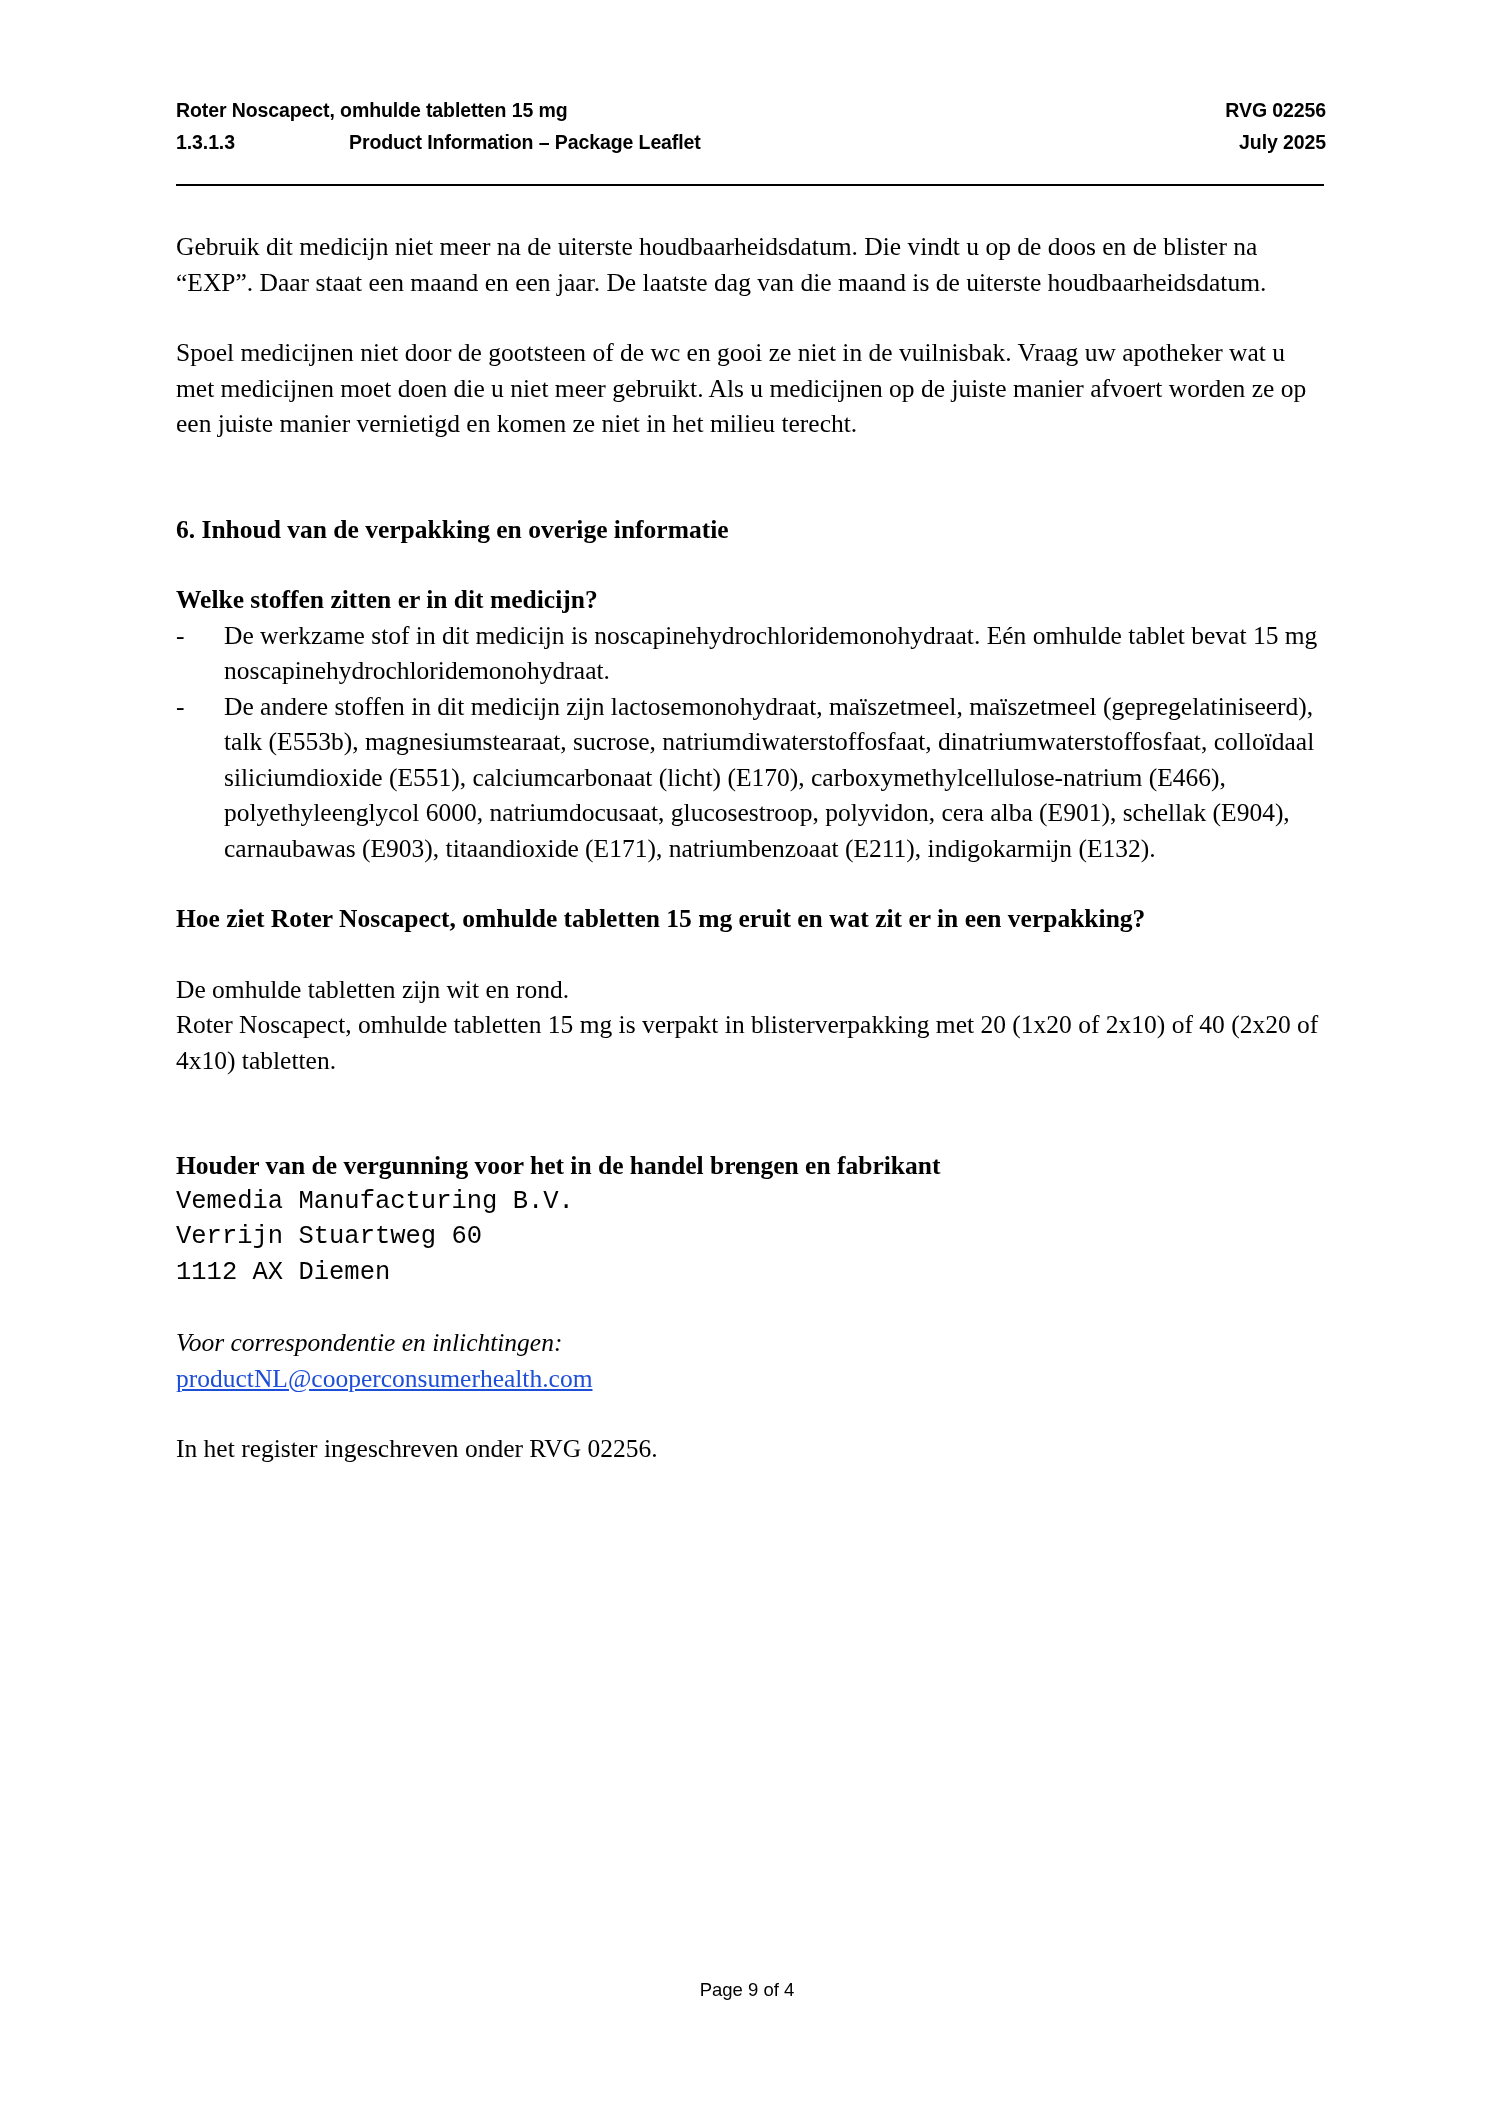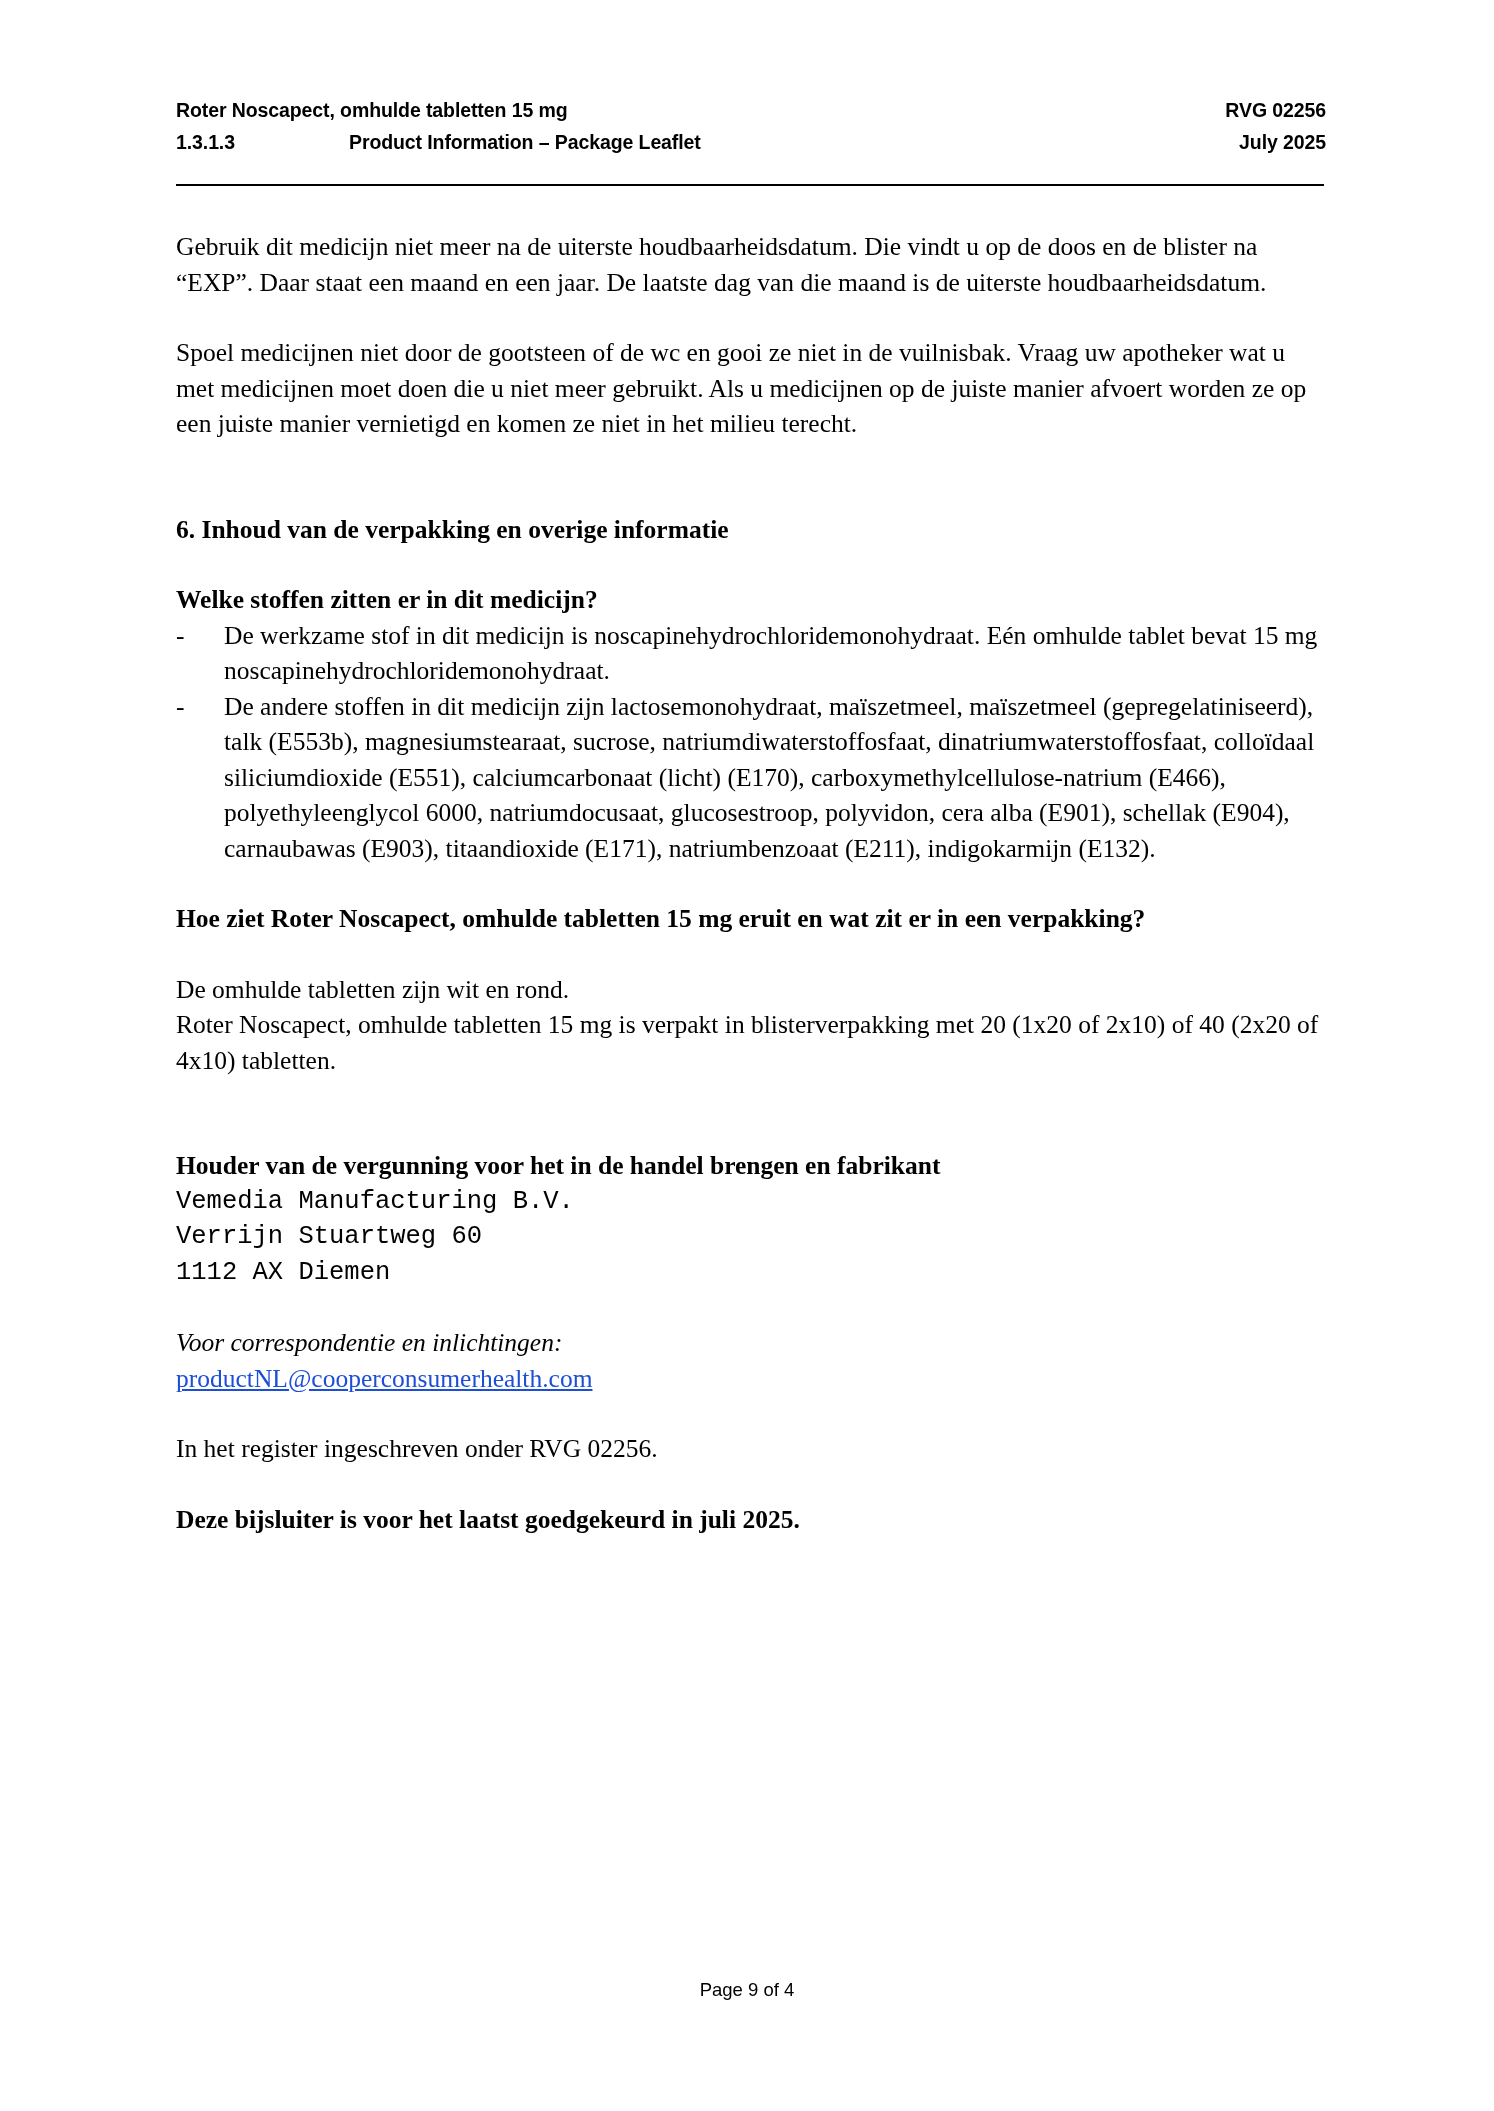--- a/index.html
+++ b/index.html
@@ -191,21 +191,20 @@
 
     <p class="para italic">Voor correspondentie en inlichtingen:</p>
     <p class="para"><span class="email-link">productNL@cooperconsumerhealth.com</span></p>
 
     <div class="gap"></div>
 
     <p class="para">In het register ingeschreven onder RVG 02256.</p>
 
     <div class="gap"></div>
 
-    <p class="para bold">Deze bijsluiter is voor het laatst goedgekeurd in juli 2025.</p>
 
   </div>
 
   <div class="footer">
     <span>Page 9 of 4</span>
   </div>
 
 </div>
 
 </body></html>

